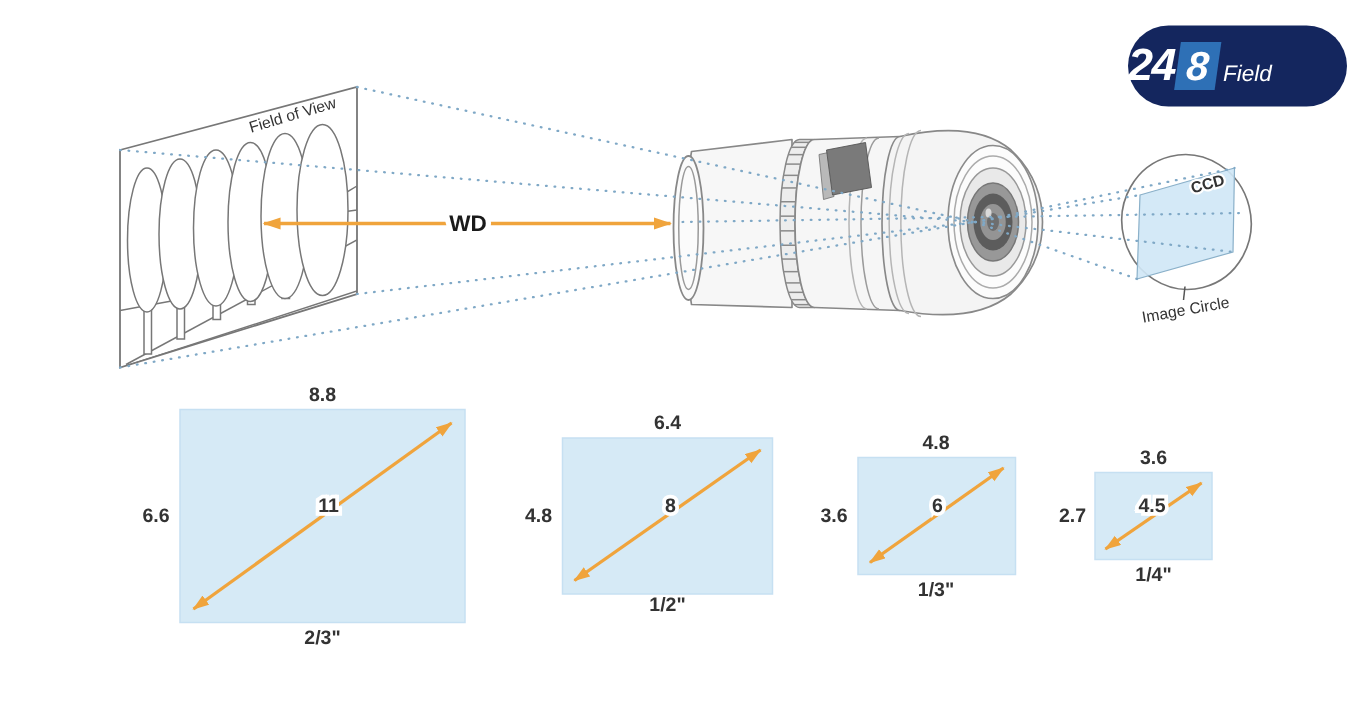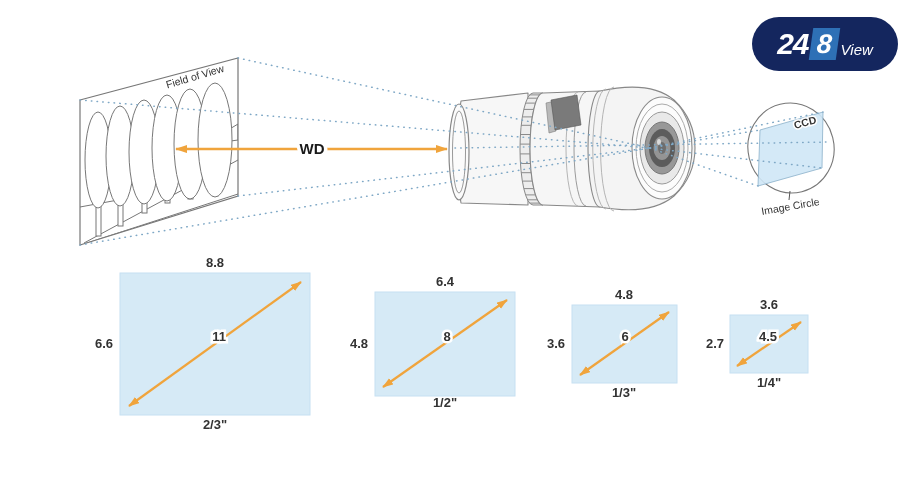--- a/index.html
+++ b/index.html
@@ -13,21 +13,21 @@
               paint-order:stroke;stroke:#ffffff;stroke-width:5px;}
   .wd-label{font-size:15px;font-weight:bold;fill:#1a1a1a;
             paint-order:stroke;stroke:#ffffff;stroke-width:7px;}
   .fov-label{font-size:10.5px;fill:#333333;}
   .ccd-label{font-size:10.5px;font-weight:bold;fill:#333333;
              paint-order:stroke;stroke:#ffffff;stroke-width:3px;}
   .ic-label{font-size:10.5px;fill:#333333;}
   
   .logo{position:absolute;left:752px;top:17px;width:146px;height:54px;
         background:#14265e;border-radius:27px;display:flex;
-        align-items:center;justify-content:center;}
+        align-items:center;}
   .logo .n24{color:#ffffff;font-style:italic;font-weight:bold;
              font-size:30px;letter-spacing:-1px;}
   .logo .b8{background:#2e70b6;transform:skewX(-8deg);width:27px;height:32px;
             display:flex;align-items:center;justify-content:center;
             margin:0 3px 0 2px;}
   .logo .b8 span{color:#ffffff;font-style:italic;font-weight:bold;
                  font-size:27px;transform:skewX(4deg);}
   .logo .tech{color:#ffffff;font-style:italic;font-size:15px;
               align-self:center;margin-top:10px;}
 </style>
@@ -185,14 +185,14 @@
     <text class="fmt-label" x="769" y="387" text-anchor="middle">1/4"</text>
   </g>
 </svg>
 </div>
 
 <div class="logo">
   <span class="n24">24</span>
   <span class="b8">
     <span>8</span>
   </span>
-  <span class="tech">View</span>
+  <span class="tech">Field</span>
 </div>
 
 </body></html>

